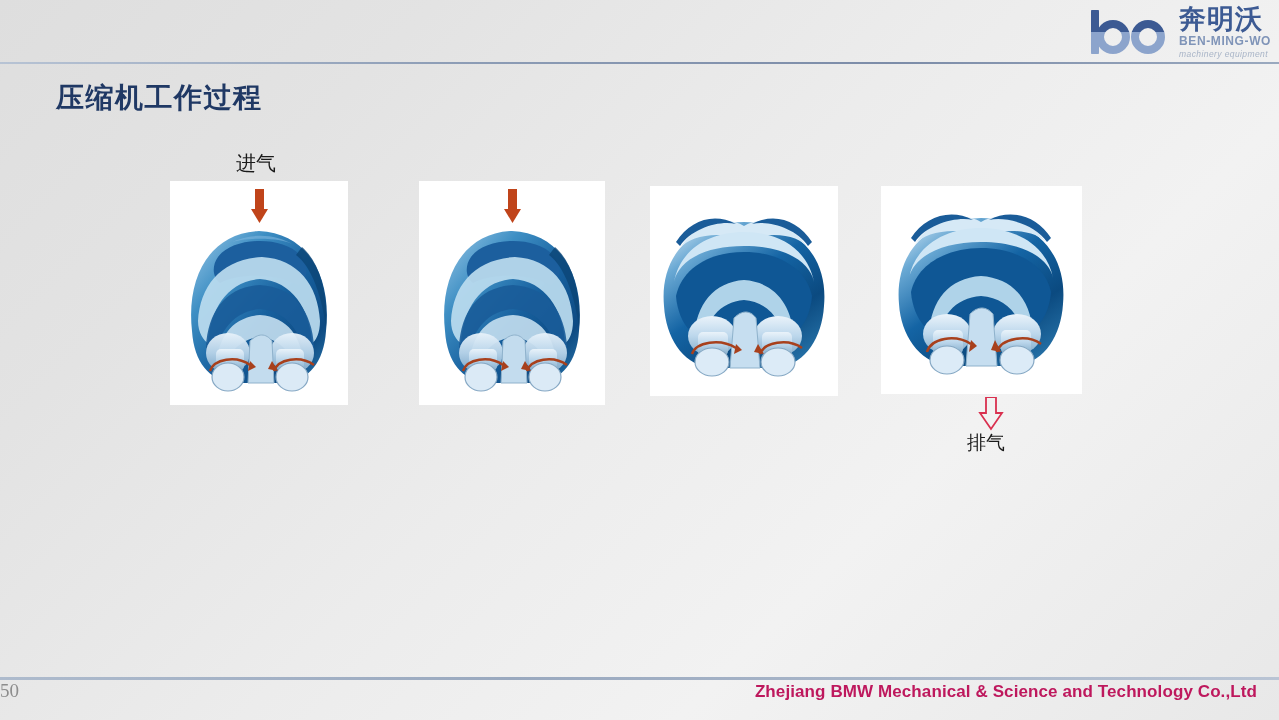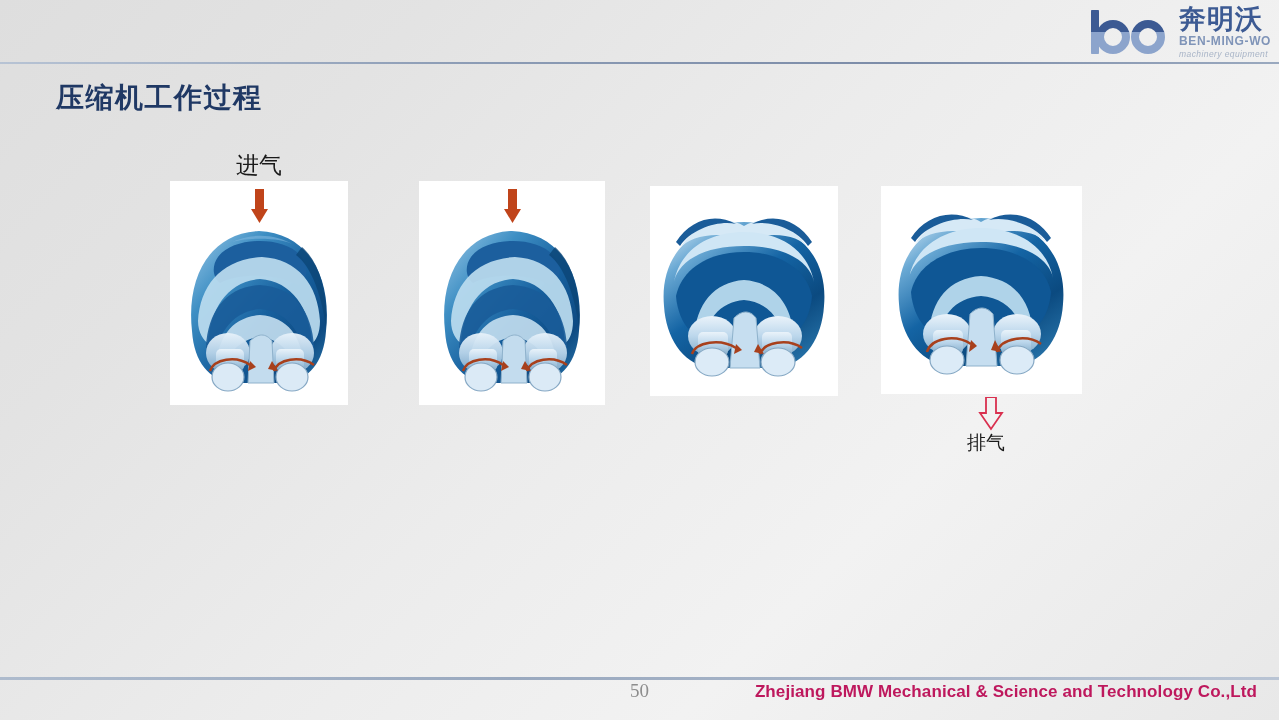--- a/index.html
+++ b/index.html
@@ -51,21 +51,21 @@
     position: absolute; left: 56px; top: 79px;
     font-family: "DejaVu Sans", sans-serif;
     font-size: 28px; font-weight: bold; color: #1f3864;
     letter-spacing: 1.5px;
   }
 
   
   .label-intake {
     position: absolute; left: 236px; top: 150px;
     font-family: "DejaVu Sans", sans-serif;
-    font-size: 23px; color: #1a1a1a;
+    font-size: 20px; color: #1a1a1a;
   }
   .label-exhaust {
     position: absolute; left: 967px; top: 430px;
     font-family: Liberation Sans, sans-serif;
     font-size: 19px; color: #1a1a1a;
   }
 
   
   .fig {
     position: absolute;
@@ -95,21 +95,21 @@
   .bullet .dot { margin-right: 1px; }
   .bullet sub { font-size: 0.62em; vertical-align: -0.22em; }
 
   
   .footer-rule {
     position: absolute; left: 0; top: 677px; width: 1279px; height: 3px;
     background: linear-gradient(to right, #aebbcd 0%, #9aa9bf 40%, #b9c4d4 100%);
   }
   .page-num {
     position: absolute; left: 0; top: 680px; width: 1279px;
-    text-align: center;
+    text-align: left;
     font-family: "Liberation Serif", serif;
     font-size: 19px; color: #8d8d8d;
   }
   .footer-company {
     position: absolute; right: 22px; top: 682px;
     font-size: 17px; font-weight: bold; color: #be185d;
     letter-spacing: 0.1px;
   }
 </style>
 </head>

